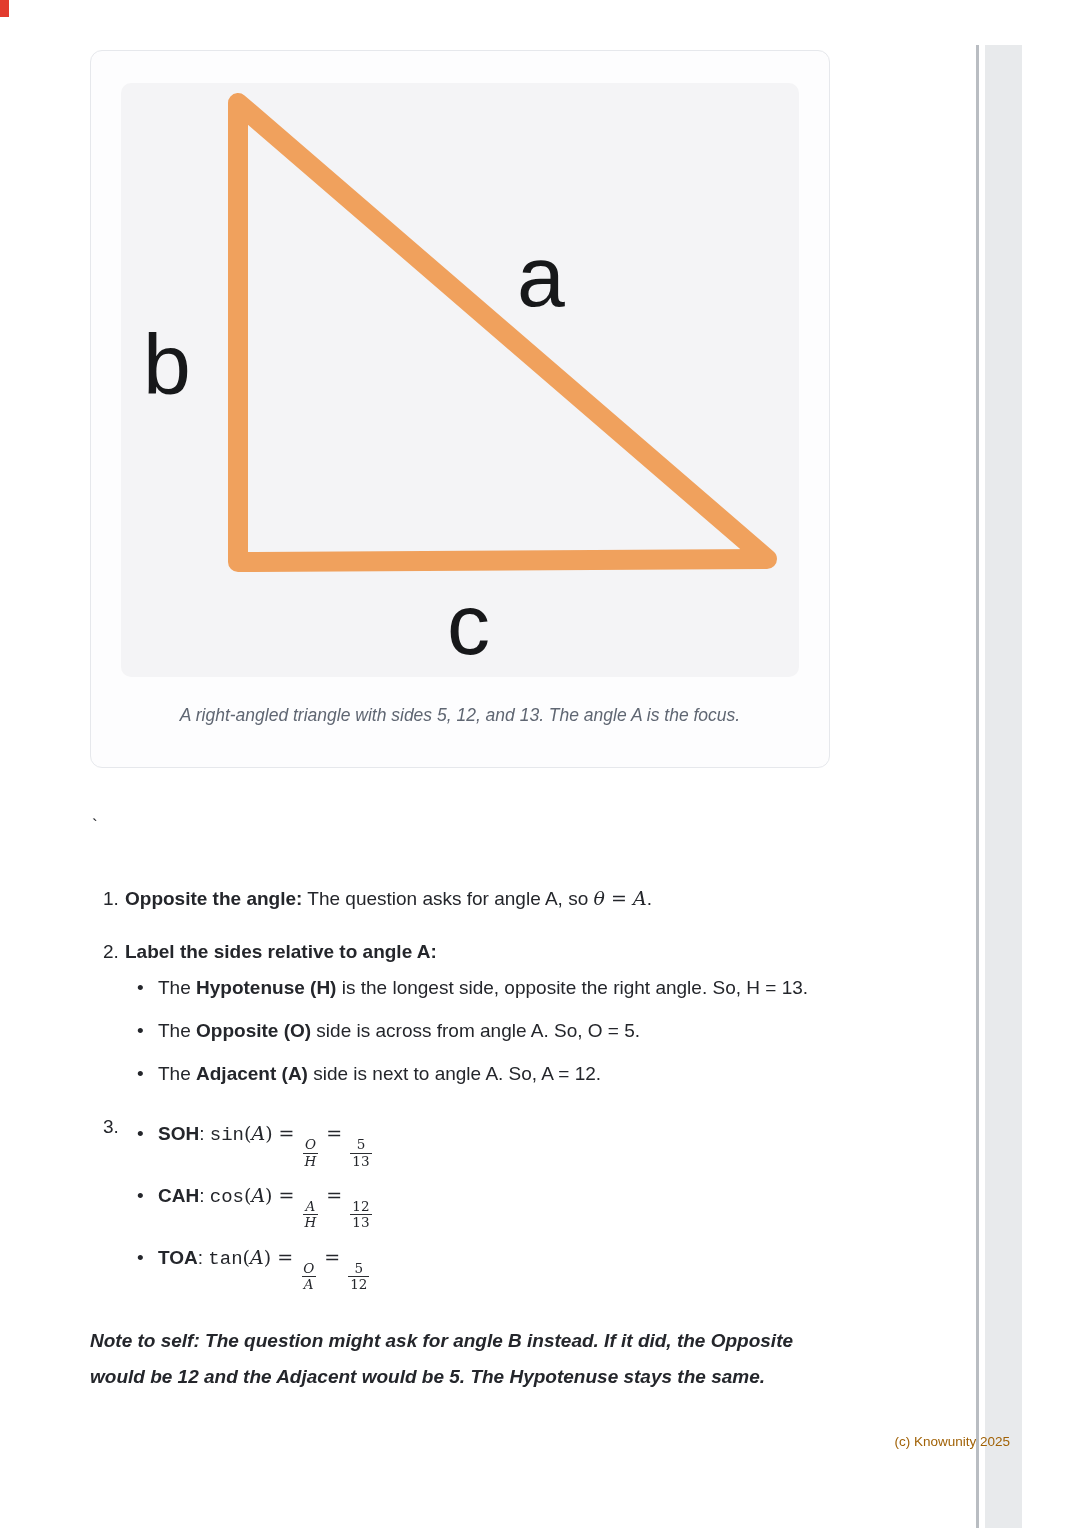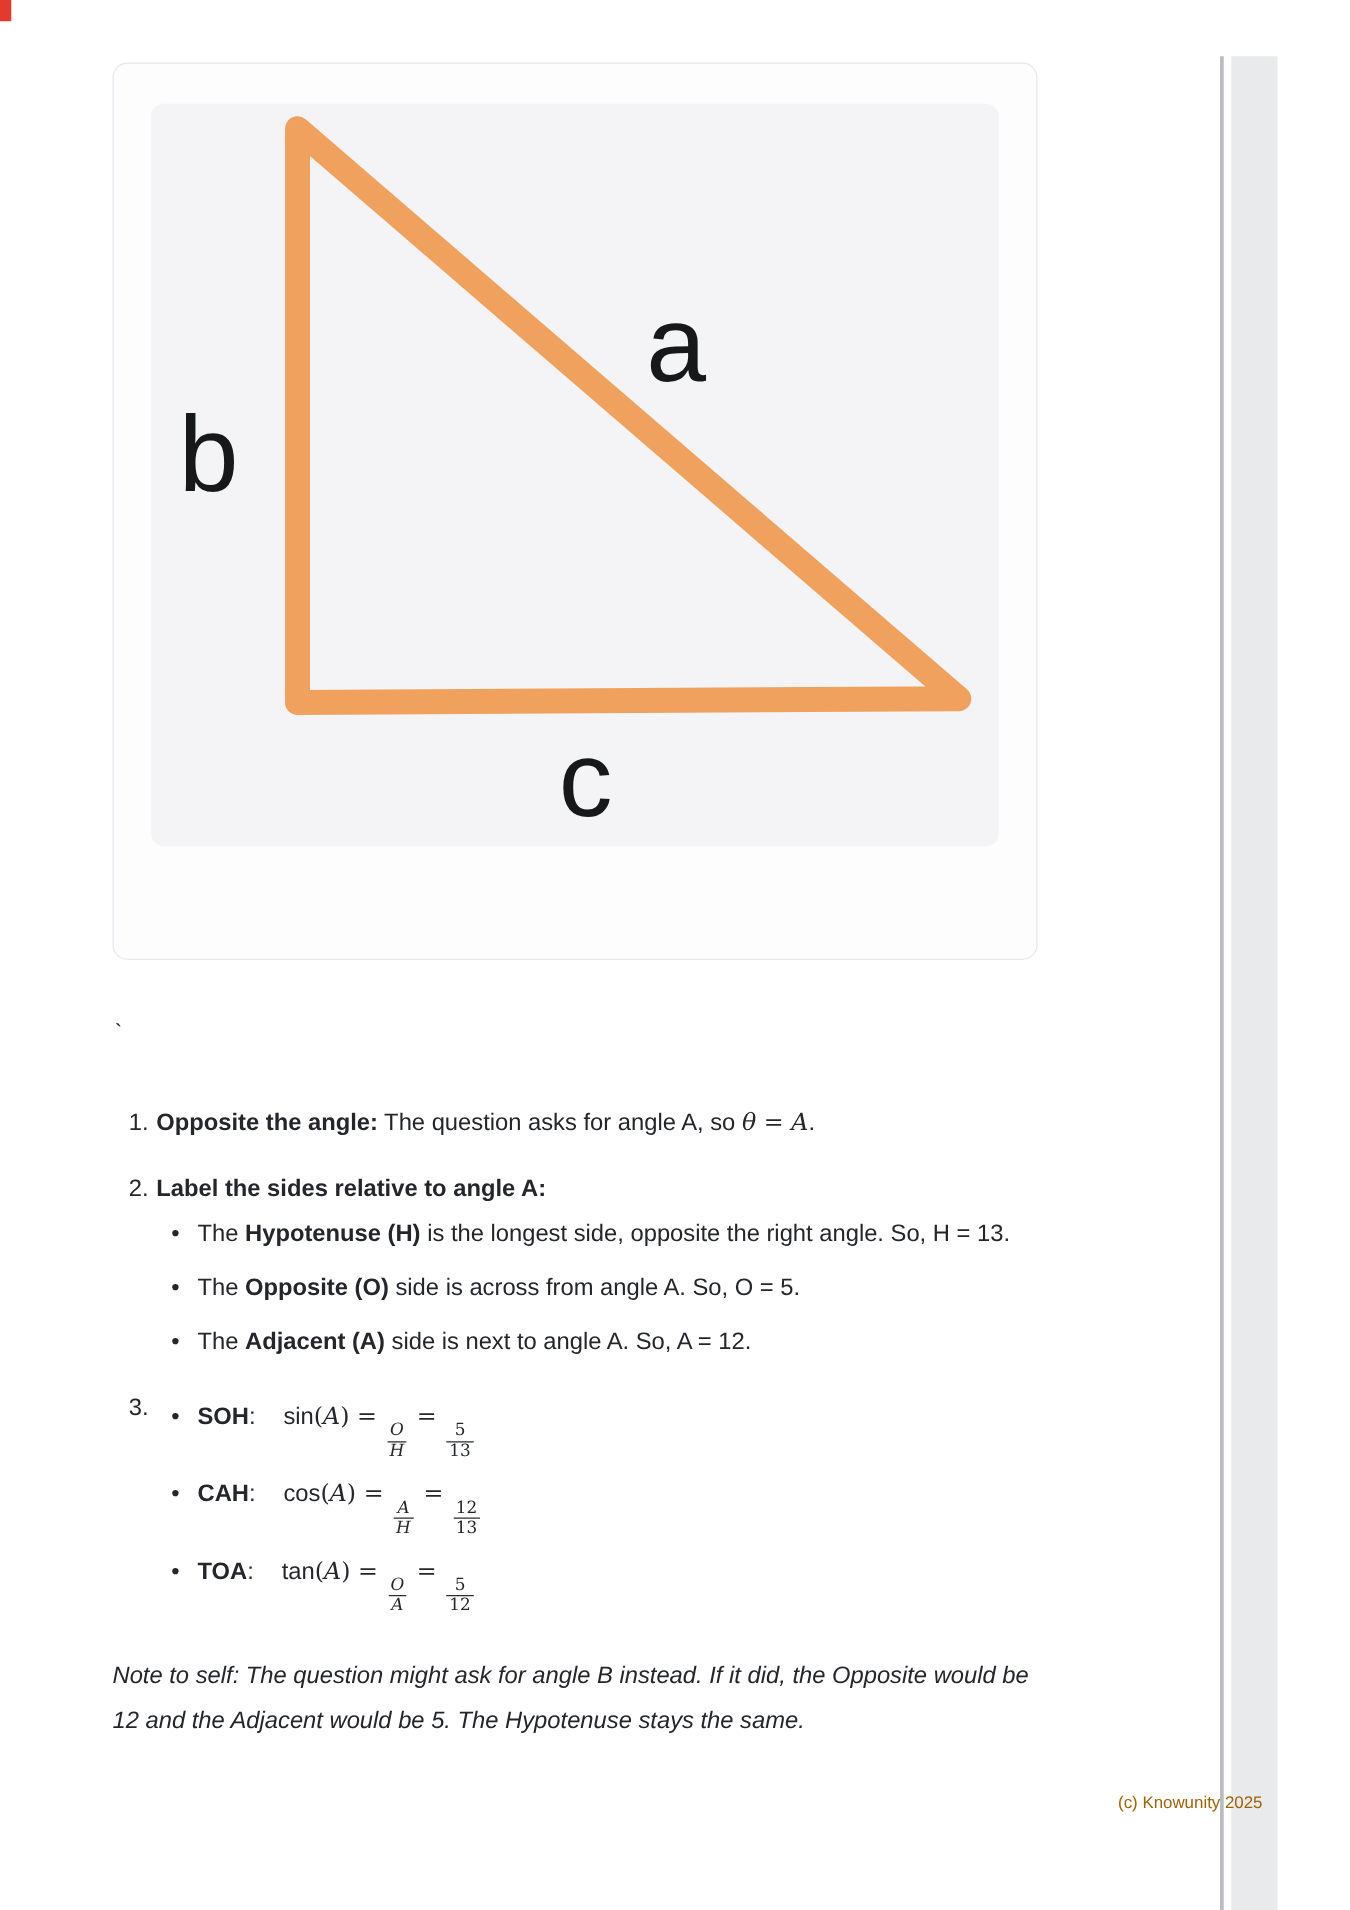--- a/index.html
+++ b/index.html
@@ -46,33 +46,33 @@
   .oli .num { flex:0 0 auto; margin-left:13px; width:22px; }
   .oli .li-body { flex:1 1 auto; min-width:0; }
 
   .uli { display:flex; margin-top:14px; }
   .li-body > .uli:first-of-type { margin-top:7px; }
   .uli .bullet { flex:0 0 auto; margin-left:12px; width:21px; }
   .uli .li-body { flex:1 1 auto; min-width:0; }
 
   
   .mvar   { font-family:"DejaVu Serif", serif; font-style:italic; }
-  .mfunc  { font-family:Liberation Sans, sans-serif; font-style:normal;margin-left:17px; }
+  .mfunc  { font-family:Liberation Mono, monospace; font-style:normal; }
   .mparen { font-family:"DejaVu Serif", serif; }
   .mrel   { font-family:"DejaVu Serif", serif; white-space:pre; }
   .frac {
     display:inline-flex; flex-direction:column; align-items:center;
     font-size:13.5px; line-height:1.15; vertical-align:-0.65em;
     font-family:"DejaVu Serif", serif; margin:0 2px;
   }
   .frac .fnum { padding:0 2px; }
   .frac .fden { border-top:1px solid #2b2d31; padding:0 2px; }
   .ratio-line { margin-top:12px; }
 
-  .note { font-style:italic; margin-top:30px; line-height:1.9; }
+  .note { font-style:italic; margin-top:30px; line-height:1.9;font-weight:bold; }
 
   
   .footer {
     position:absolute; right:70px; top:1434px; font-size:13.5px; color:#a16207; z-index:3;
   }
   .page-divider {
     position:absolute; left:976px; top:45px; width:3px; height:1483px; background:#b9bdc2; z-index:1;
   }
   .scroll-track {
     position:absolute; left:985px; top:45px; width:37px; height:1483px; background:#e8eaec; z-index:1;
@@ -87,20 +87,21 @@
 
   <div class="figure-card">
     <div class="figure-image">
       <svg width="678" height="594" viewBox="0 0 678 594">
         <path d="M117 20 L117 479 L646 476 Z" fill="none" stroke="#f0a15d" stroke-width="20" stroke-linejoin="round" stroke-linecap="round"></path>
       </svg>
       <span class="tri-label label-a">a</span>
       <span class="tri-label label-b">b</span>
       <span class="tri-label label-c">c</span>
     </div>
+    <div class="figure-caption">A right-angled triangle with sides 5, 12, and 13. The angle A is the focus.</div>
   </div>
 
   <div class="stray">`</div>
 
   <div class="content">
 
 
     <div class="oli">
       <span class="num">1.</span>
       <span class="li-body"><b class="t">Opposite the angle:</b><span class="t"> The question asks for angle A, so </span><span class="mvar">θ</span><span class="mrel"> = </span><span class="mvar">A</span><span class="t">.</span></span>

